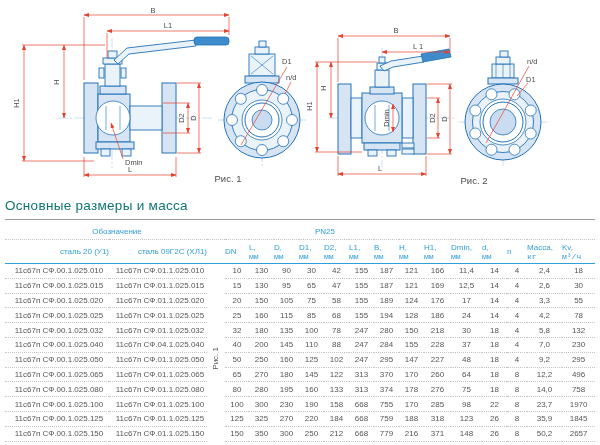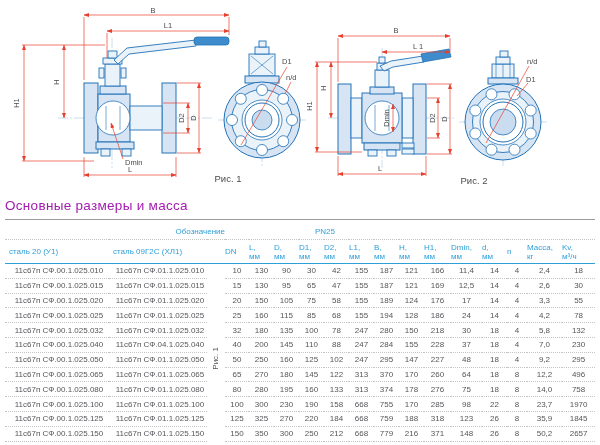--- a/index.html
+++ b/index.html
@@ -10,31 +10,31 @@
   .thin{fill:none;stroke:#2272B8;stroke-width:0.6;}
   .f1{fill:#D6E4F4;stroke:#2272B8;stroke-width:1;}
   .f2{fill:#EAF2FA;stroke:#2272B8;stroke-width:0.9;}
   .f3{fill:#FFFFFF;stroke:#2272B8;stroke-width:0.8;}
   .f4{fill:#C9DCF0;stroke:#2272B8;stroke-width:0.8;}
   .sol{fill:#3E8CCB;stroke:#2272B8;stroke-width:0.8;}
   .cl{stroke:#A9CBE8;stroke-width:0.6;fill:none;stroke-dasharray:10 2 2 2;}
   .dim{stroke:#E8402F;stroke-width:0.7;fill:none;}
   .dimt{fill:#4A4B4D;font-size:7.5px;}
   .cap{fill:#4A4B4D;font-size:9.5px;}
-  .section-title{position:absolute;left:5px;top:198px;width:590px;color:#a21caf;
+  .section-title{position:absolute;left:5px;top:198px;width:590px;color:#0f766e;
     font-size:13.5px;letter-spacing:0.3px;padding-bottom:6px;border-bottom:1px solid #9a9a9a;}
   table.dims{position:absolute;left:5px;top:224px;width:590px;border-collapse:collapse;table-layout:fixed;}
   table.dims td{padding:0;margin:0;overflow:hidden;white-space:nowrap;}
   .h1row td{color:#2F9FD8;font-size:8px;height:15px;border-bottom:1px dotted #c4c4c4;vertical-align:middle;}
-  .h1row .left{padding-left:4px;text-align:right;}
+  .h1row .left{padding-left:4px;text-align:center;}
   .h1row .pn{text-align:left;padding-left:90px;}
   .h2row td{color:#2F9FD8;font-size:8px;height:23px;border-bottom:1.5px solid #2F9FD8;vertical-align:middle;text-align:left;}
-  .h2row td.left{text-align:left;padding-left:4px;}
+  .h2row td.left{text-align:right;padding-left:4px;}
   .h2row .lbl{line-height:9px;}
-  .h2row .unit{line-height:9px;}
+  .h2row .unit{line-height:9px;font-family:Liberation Mono, monospace;}
   tbody td{color:#55565A;font-size:8px;height:13.8px;border-bottom:1px dotted #c4c4c4;vertical-align:middle;text-align:center;}
   tbody td.des{text-align:center;padding-left:4px;}
   .figcell{text-align:center;}
   .vert{display:inline-block;writing-mode:vertical-rl;transform:rotate(180deg);font-size:8px;color:#55565A;line-height:10px;}
 </style>
 </head>
 <body>
 
 <div class="page">
 

